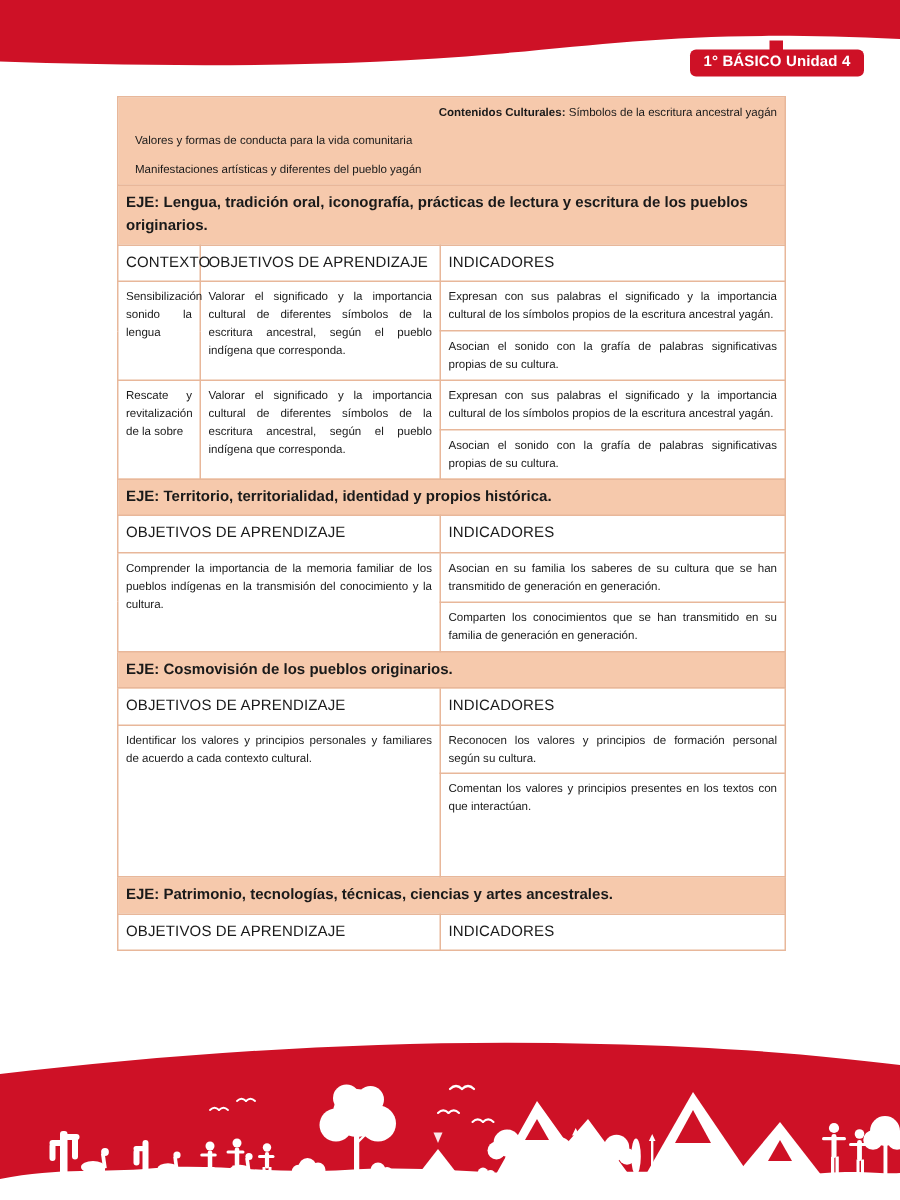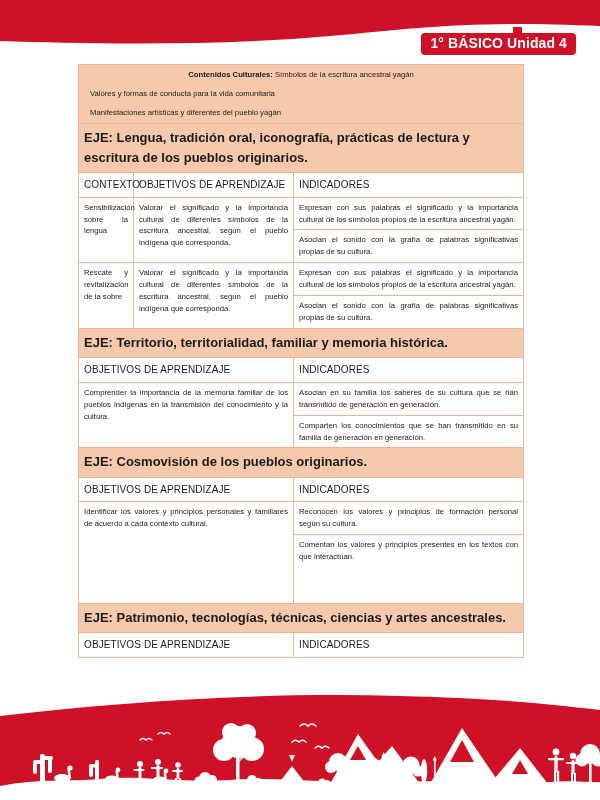--- a/index.html
+++ b/index.html
@@ -15,21 +15,21 @@
   .header-band{
     position:absolute;left:0;top:0;width:600px;height:60px;
     overflow:hidden;
   }
   .header-band svg{display:block;}
   .unit-badge{
     position:absolute;
     right:24px;top:33px;
     background:#CE1126;
     color:#ffffff;
-    font-size:14px;
+    font-size:10px;
     font-weight:bold;
     padding:3px 9px 4px 9px;
     border-radius:4px;
     letter-spacing:.1px;
     white-space:nowrap;
     line-height:1.1;
     z-index:4;
   }
   .badge-stem{
     position:absolute;
@@ -53,30 +53,30 @@
     border:0.8px solid #E8B79A;
     vertical-align:top;
     padding:4px 5px 4px 5px;
     line-height:1.55;
   }
 
   
   .band{
     background:#F6C9AC;
     font-weight:bold;
-    font-size:13px;
+    font-size:10px;
     padding:4px 6px;
   }
   .band-content{
     background:#F6C9AC;
     font-weight:normal;
     padding:5px 6px;
   }
   .band-content .cc-line{ margin:0 0 0 0; }
-  .band-content .cc-line.first{ text-align:center; }
+  .band-content .cc-line.first{ text-align:right; }
   .band-content .cc-line.ind{ text-align:left; padding-left:6px;}
   .band-content .cc-label{ font-weight:bold; }
   .sp{ height:7px; }
 
   .colhead{
     font-size:10px;
     padding:4px 5px;
     font-weight:normal;
     letter-spacing:.1px;
   }
@@ -123,39 +123,39 @@
   <tr>
     <td colspan="3" class="band">EJE: Lengua, tradición oral, iconografía, prácticas de lectura y escritura de los pueblos originarios.</td>
   </tr>
   <tr>
     <td class="colhead">CONTEXTO</td>
     <td class="colhead">OBJETIVOS DE APRENDIZAJE</td>
     <td class="colhead">INDICADORES</td>
   </tr>
 
   <tr>
-    <td rowspan="2" class="just cellpad">Sensibilización sobre la lengua</td>
+    <td rowspan="2" class="just cellpad">Sensibilización sonido la lengua</td>
     <td rowspan="2" class="just cellpad">Valorar el significado y la importancia cultural de diferentes símbolos de la escritura ancestral, según el pueblo indígena que corresponda.</td>
     <td class="just cellpad">Expresan con sus palabras el significado y la importancia cultural de los símbolos propios de la escritura ancestral yagán.</td>
   </tr>
   <tr>
     <td class="just cellpad">Asocian el sonido con la grafía de palabras significativas propias de su cultura.</td>
   </tr>
 
   <tr>
     <td rowspan="2" class="just cellpad">Rescate y revitalización de la sobre</td>
     <td rowspan="2" class="just cellpad">Valorar el significado y la importancia cultural de diferentes símbolos de la escritura ancestral, según el pueblo indígena que corresponda.</td>
     <td class="just cellpad">Expresan con sus palabras el significado y la importancia cultural de los símbolos propios de la escritura ancestral yagán.</td>
   </tr>
   <tr>
     <td class="just cellpad">Asocian el sonido con la grafía de palabras significativas propias de su cultura.</td>
   </tr>
 
   <tr>
-    <td colspan="3" class="band">EJE: Territorio, territorialidad, familiar y memoria histórica.</td>
+    <td colspan="3" class="band">EJE: Territorio, territorialidad, identidad y propios histórica.</td>
   </tr>
   <tr>
     <td colspan="2" class="colhead">OBJETIVOS DE APRENDIZAJE</td>
     <td class="colhead">INDICADORES</td>
   </tr>
   <tr>
     <td colspan="2" rowspan="2" class="just cellpad">Comprender la importancia de la memoria familiar de los pueblos indígenas en la transmisión del conocimiento y la cultura.</td>
     <td class="just cellpad">Asocian en su familia los saberes de su cultura que se han transmitido de generación en generación.</td>
   </tr>
   <tr>

